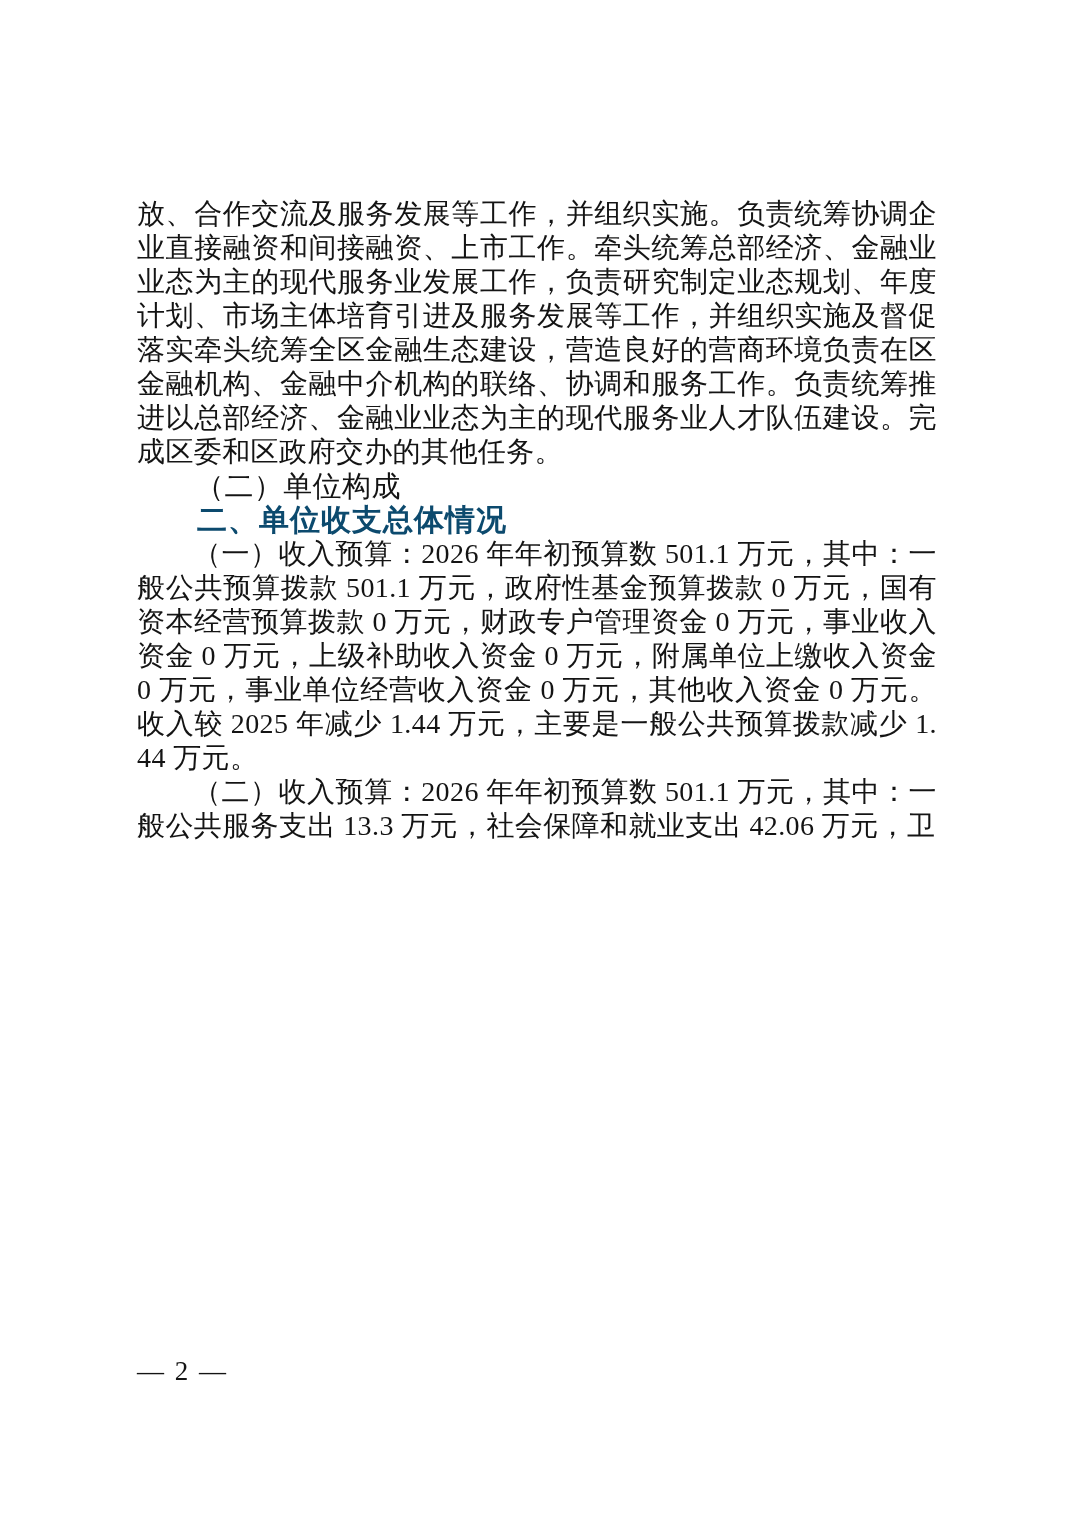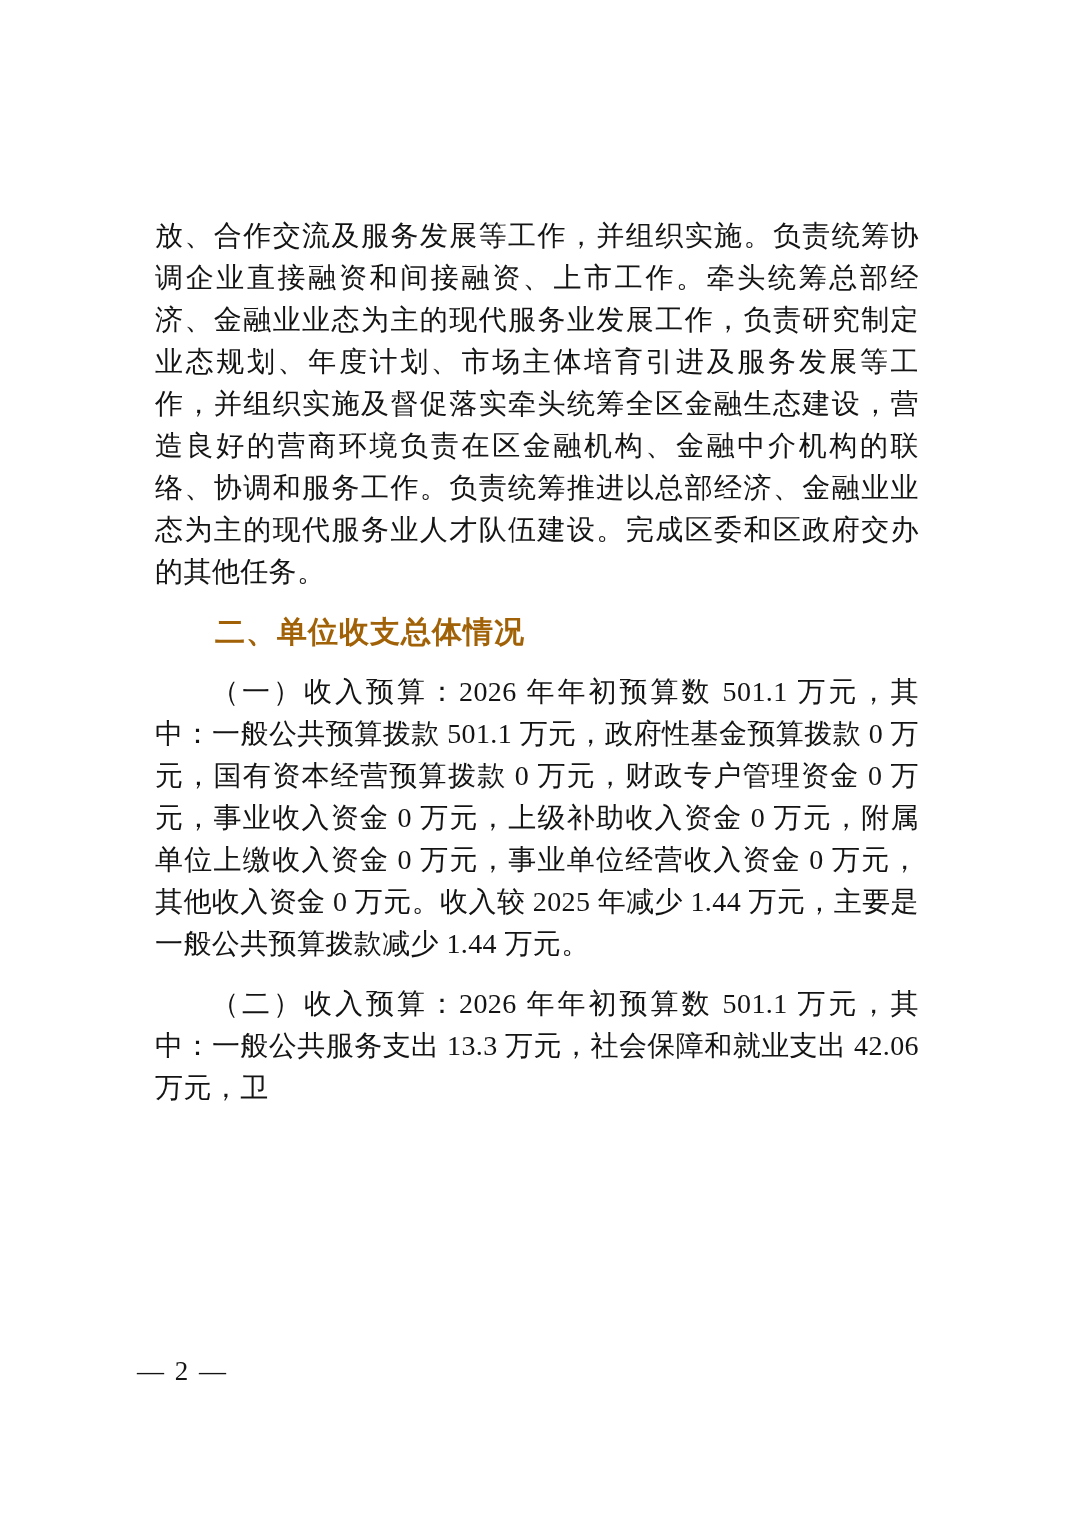--- a/index.html
+++ b/index.html
@@ -16,24 +16,24 @@
     font-family: "Liberation Serif", "DejaVu Serif", serif;
     color: #141414;
   }
   .content {
     position: absolute;
     top: 197px;
     left: 137px;
     width: 800px;
   }
   p.para {
-    margin: 18px;
+    margin: 0;
     padding: 0;
     font-size: 28px;
-    line-height: 42px;
+    line-height: 34px;
     text-align: justify;
     text-justify: inter-ideograph;
     word-break: break-all;
     letter-spacing: 0.4px;
   }
   p.para.indent {
     text-indent: 2em;
   }
   
   p.para.no-indent {
@@ -41,21 +41,21 @@
   }
   
   p.para.kaiti-heading {
     font-size: 29px;
   }
   
   p.para.hei-heading {
     font-family: "Liberation Sans", "DejaVu Sans", sans-serif;
     font-weight: 700;
     font-size: 30px;
-    color: #a16207;
+    color: #0c4a6e;
     letter-spacing: 1px;
   }
   span.seg { font: inherit; }
   span.seg.bold { font-weight: 400; }
   .footer {
     position: absolute;
     left: 137px;
     bottom: 134px;
     font-size: 27px;
     line-height: 30px;
@@ -63,20 +63,21 @@
     color: #141414;
     font-family: "Liberation Serif", "DejaVu Serif", serif;
   }
 </style>
 </head>
 <body>
 
 <div class="page">
   <div class="content">
       <p class="para body no-indent"><span class="seg">放、合作交流及服务发展等工作，并组织实施。负责统筹协调企业直接融资和间接融资、上市工作。牵头统筹总部经济、金融业业态为主的现代服务业发展工作，负责研究制定业态规划、年度计划、市场主体培育引进及服务发展等工作，并组织实施及督促落实牵头统筹全区金融生态建设，营造良好的营商环境负责在区金融机构、金融中介机构的联络、协调和服务工作。负责统筹推进以总部经济、金融业业态为主的现代服务业人才队伍建设。完成区委和区政府交办的其他任务。</span></p>
+      <p class="para kaiti-heading indent"><span class="seg">（二）单位构成</span></p>
       <p class="para hei-heading indent"><span class="seg">二、单位收支总体情况</span></p>
       <p class="para body indent"><span class="seg bold">（一）收入预算：</span><span class="seg">2026 年年初预算数 501.1 万元，其中：一般公共预算拨款 501.1 万元，政府性基金预算拨款 0 万元，国有资本经营预算拨款 0 万元，财政专户管理资金 0 万元，事业收入资金 0 万元，上级补助收入资金 0 万元，附属单位上缴收入资金 0 万元，事业单位经营收入资金 0 万元，其他收入资金 0 万元。收入较 2025 年减少 1.44 万元，主要是一般公共预算拨款减少 1.44 万元。</span></p>
       <p class="para body indent"><span class="seg bold">（二）收入预算：</span><span class="seg">2026 年年初预算数 501.1 万元，其中：一般公共服务支出 13.3 万元，社会保障和就业支出 42.06 万元，卫</span></p>
     </div>
   <div class="footer">
     <span>— 2 —</span>
   </div>
 </div>
 
 </body></html>

